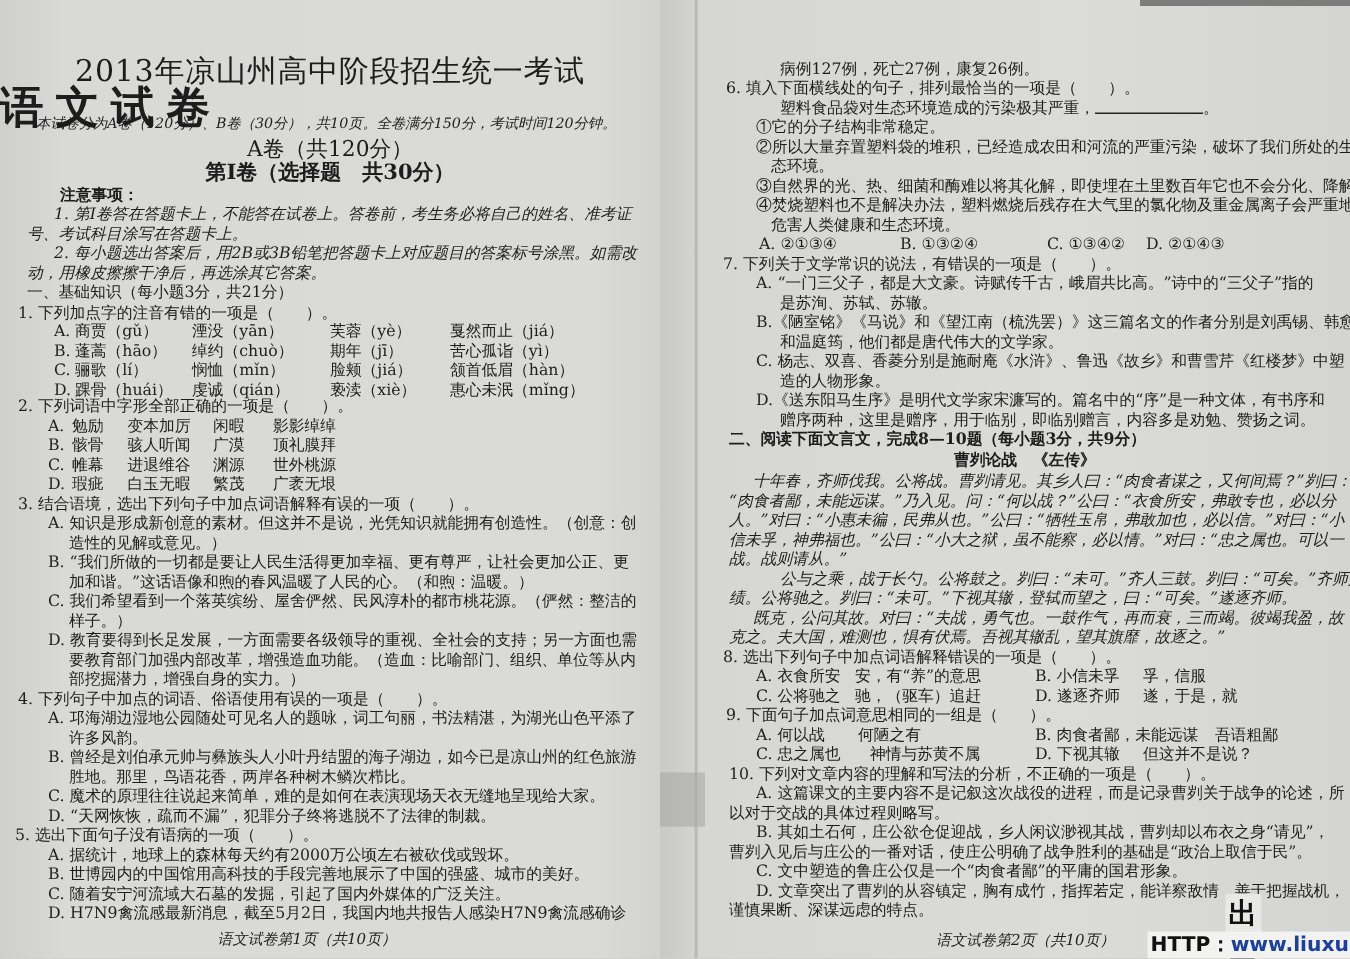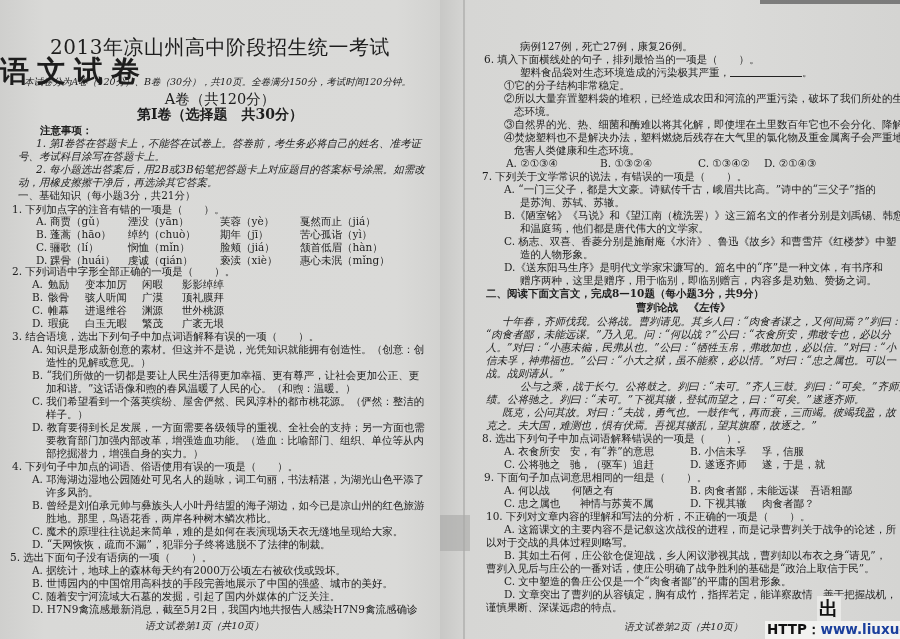--- a/index.html
+++ b/index.html
@@ -192,21 +192,21 @@
   <div class="opt-row" style="left:0;top:484px;width:460px;">
     <span style="left:64px">A. 何以战</span>
     <span style="left:132px">何陋之有</span>
     <span style="left:250px">B. 肉食者鄙，未能远谋</span>
     <span style="left:370px">吾语粗鄙</span>
   </div>
   <div class="opt-row" style="left:0;top:497px;width:460px;">
     <span style="left:64px">C. 忠之属也</span>
     <span style="left:140px">神情与苏黄不属</span>
     <span style="left:250px">D. 下视其辙</span>
-    <span style="left:322px">肉食者鄙？</span>
+    <span style="left:322px">但这并不是说？</span>
   </div>
 
   <div class="line" style="left:46px;top:510px;">10. 下列对文章内容的理解和写法的分析，不正确的一项是（　　）。</div>
   <div class="line" style="left:64px;top:523px;">A. 这篇课文的主要内容不是记叙这次战役的进程，而是记录曹刿关于战争的论述，所</div>
   <div class="line" style="left:46px;top:536px;">以对于交战的具体过程则略写。</div>
   <div class="line" style="left:64px;top:549px;">B. 其如土石何，庄公欲仓促迎战，乡人闲议渺视其战，曹刿却以布衣之身“请见”，</div>
   <div class="line" style="left:46px;top:562px;">曹刿入见后与庄公的一番对话，使庄公明确了战争胜利的基础是“政治上取信于民”。</div>
   <div class="line" style="left:64px;top:575px;">C. 文中塑造的鲁庄公仅是一个“肉食者鄙”的平庸的国君形象。</div>
   <div class="line" style="left:64px;top:588px;">D. 文章突出了曹刿的从容镇定，胸有成竹，指挥若定，能详察敌情，善于把握战机，</div>
   <div class="line" style="left:46px;top:601px;">谨慎果断、深谋远虑的特点。</div>

